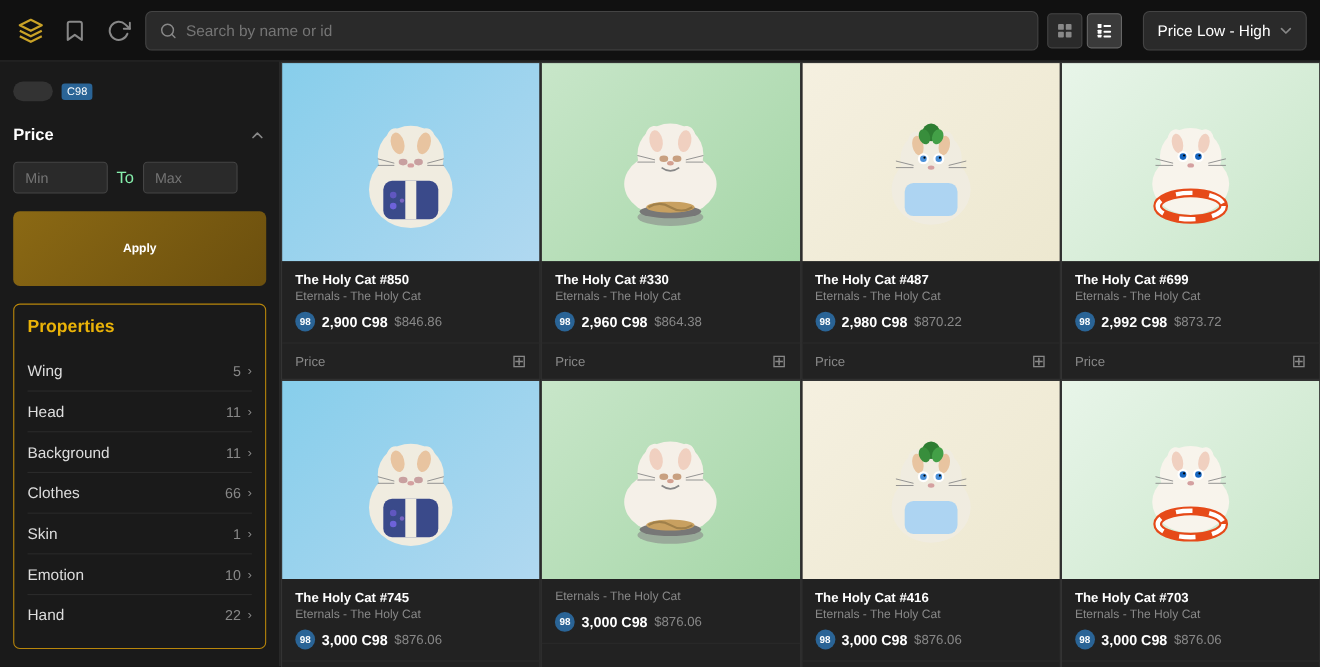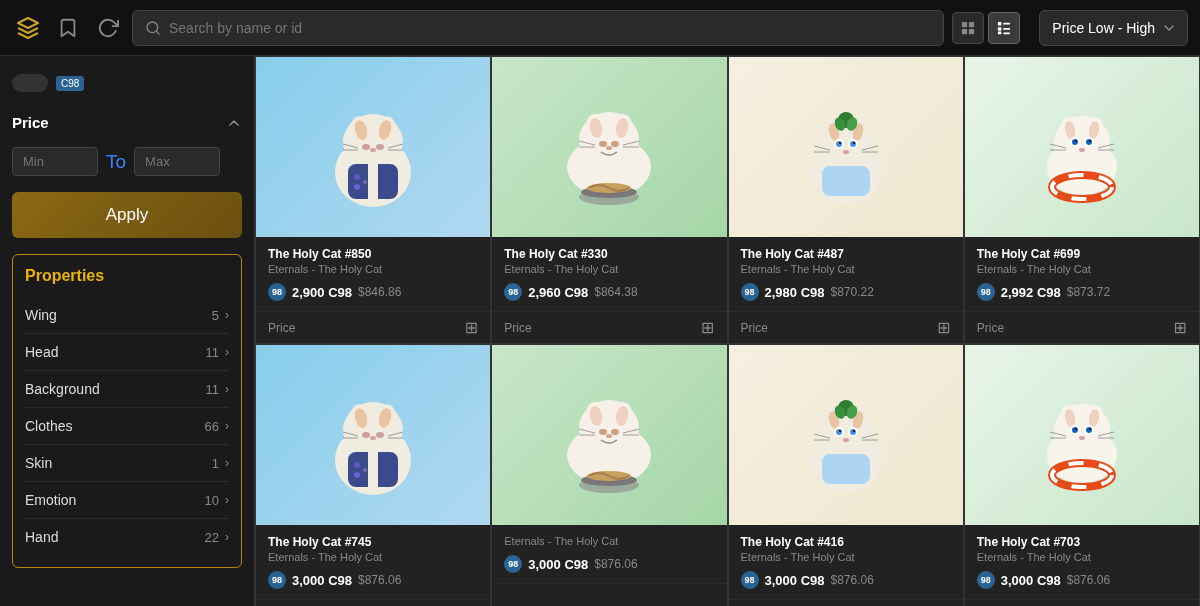--- a/index.html
+++ b/index.html
@@ -139,30 +139,30 @@
     .price-input {
       background: #2a2a2a;
       border: 1px solid #444;
       border-radius: 4px;
       padding: 6px 10px;
       color: #888;
       font-size: 13px;
       width: 86px;
       outline: none;
     }
-    .price-to { color: #3b82f6; font-size: 19px; }
+    .price-to { color: #86efac; font-size: 15px; }
     .apply-btn {
       width: 100%;
       background: linear-gradient(135deg, #8B6914, #6B4F0E);
       border: none;
       border-radius: 6px;
       color: #fff;
-      font-size: 17px;
-      font-weight: 400;
-      padding: 13px;
+      font-size: 11px;
+      font-weight: 700;
+      padding: 28px;
       cursor: pointer;
       margin-top: 8px;
     }
 
     .properties-section {
       border: 1px solid #B8860B;
       border-radius: 6px;
       padding: 12px;
       margin-top: 12px;
     }

